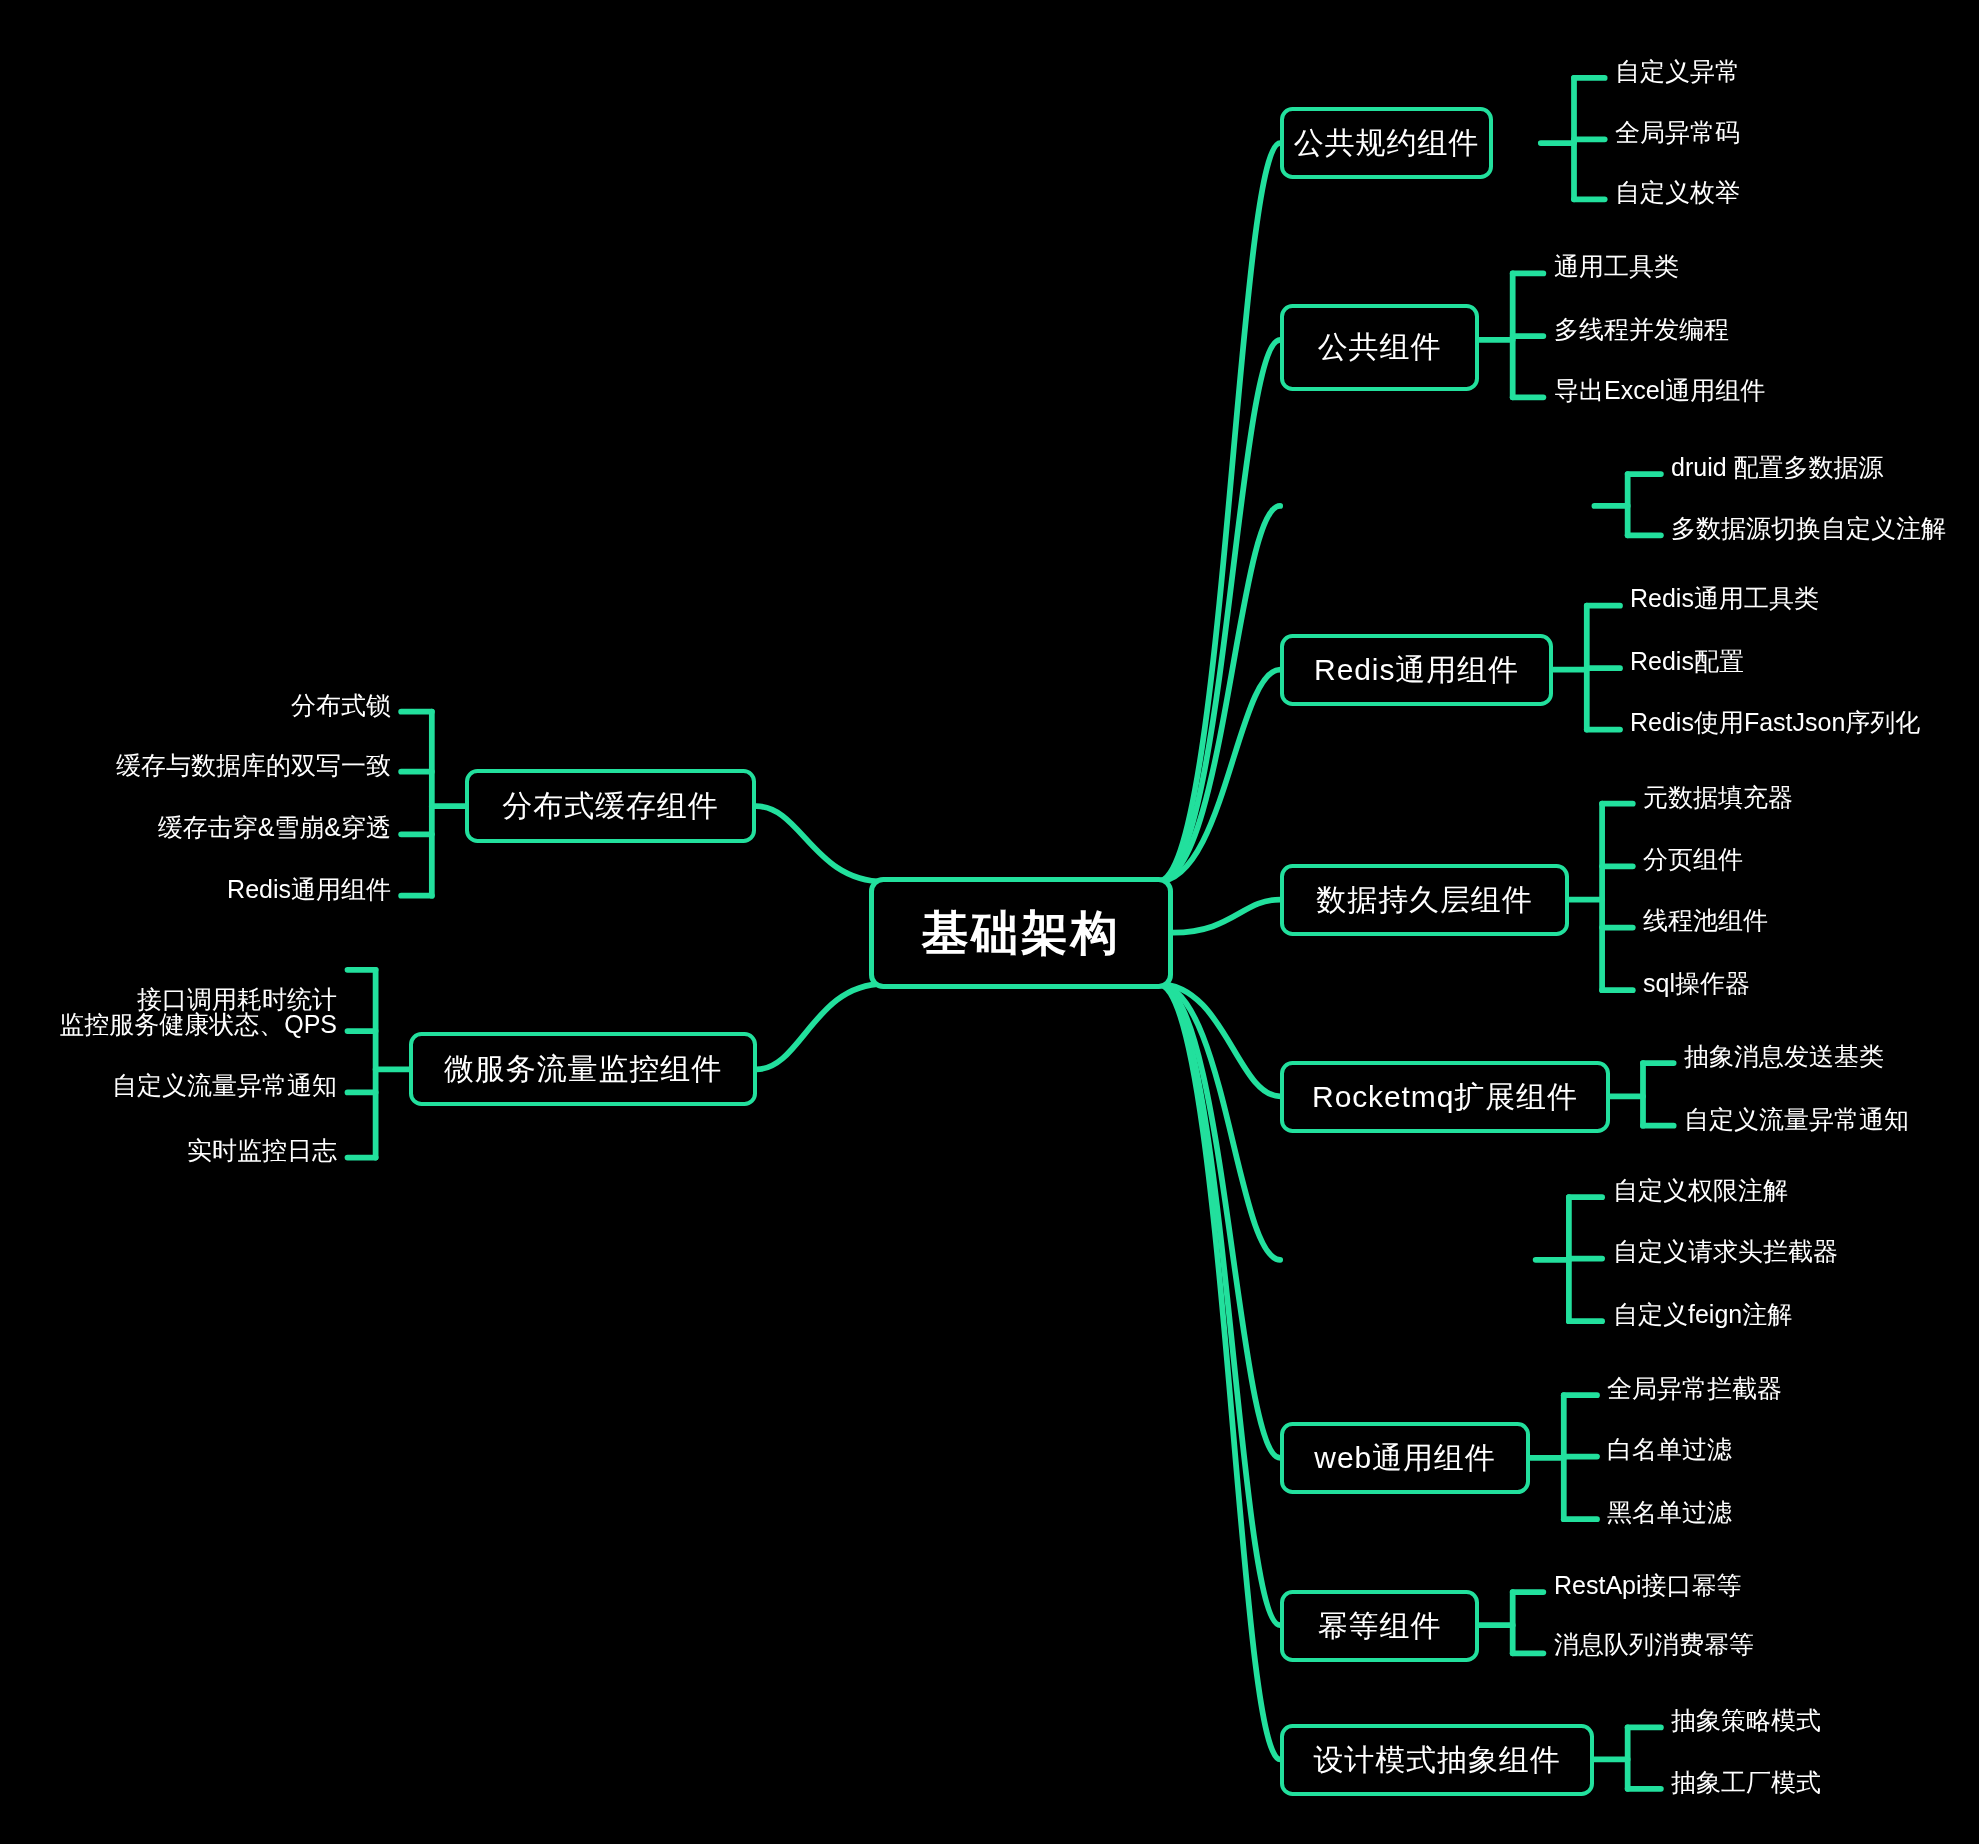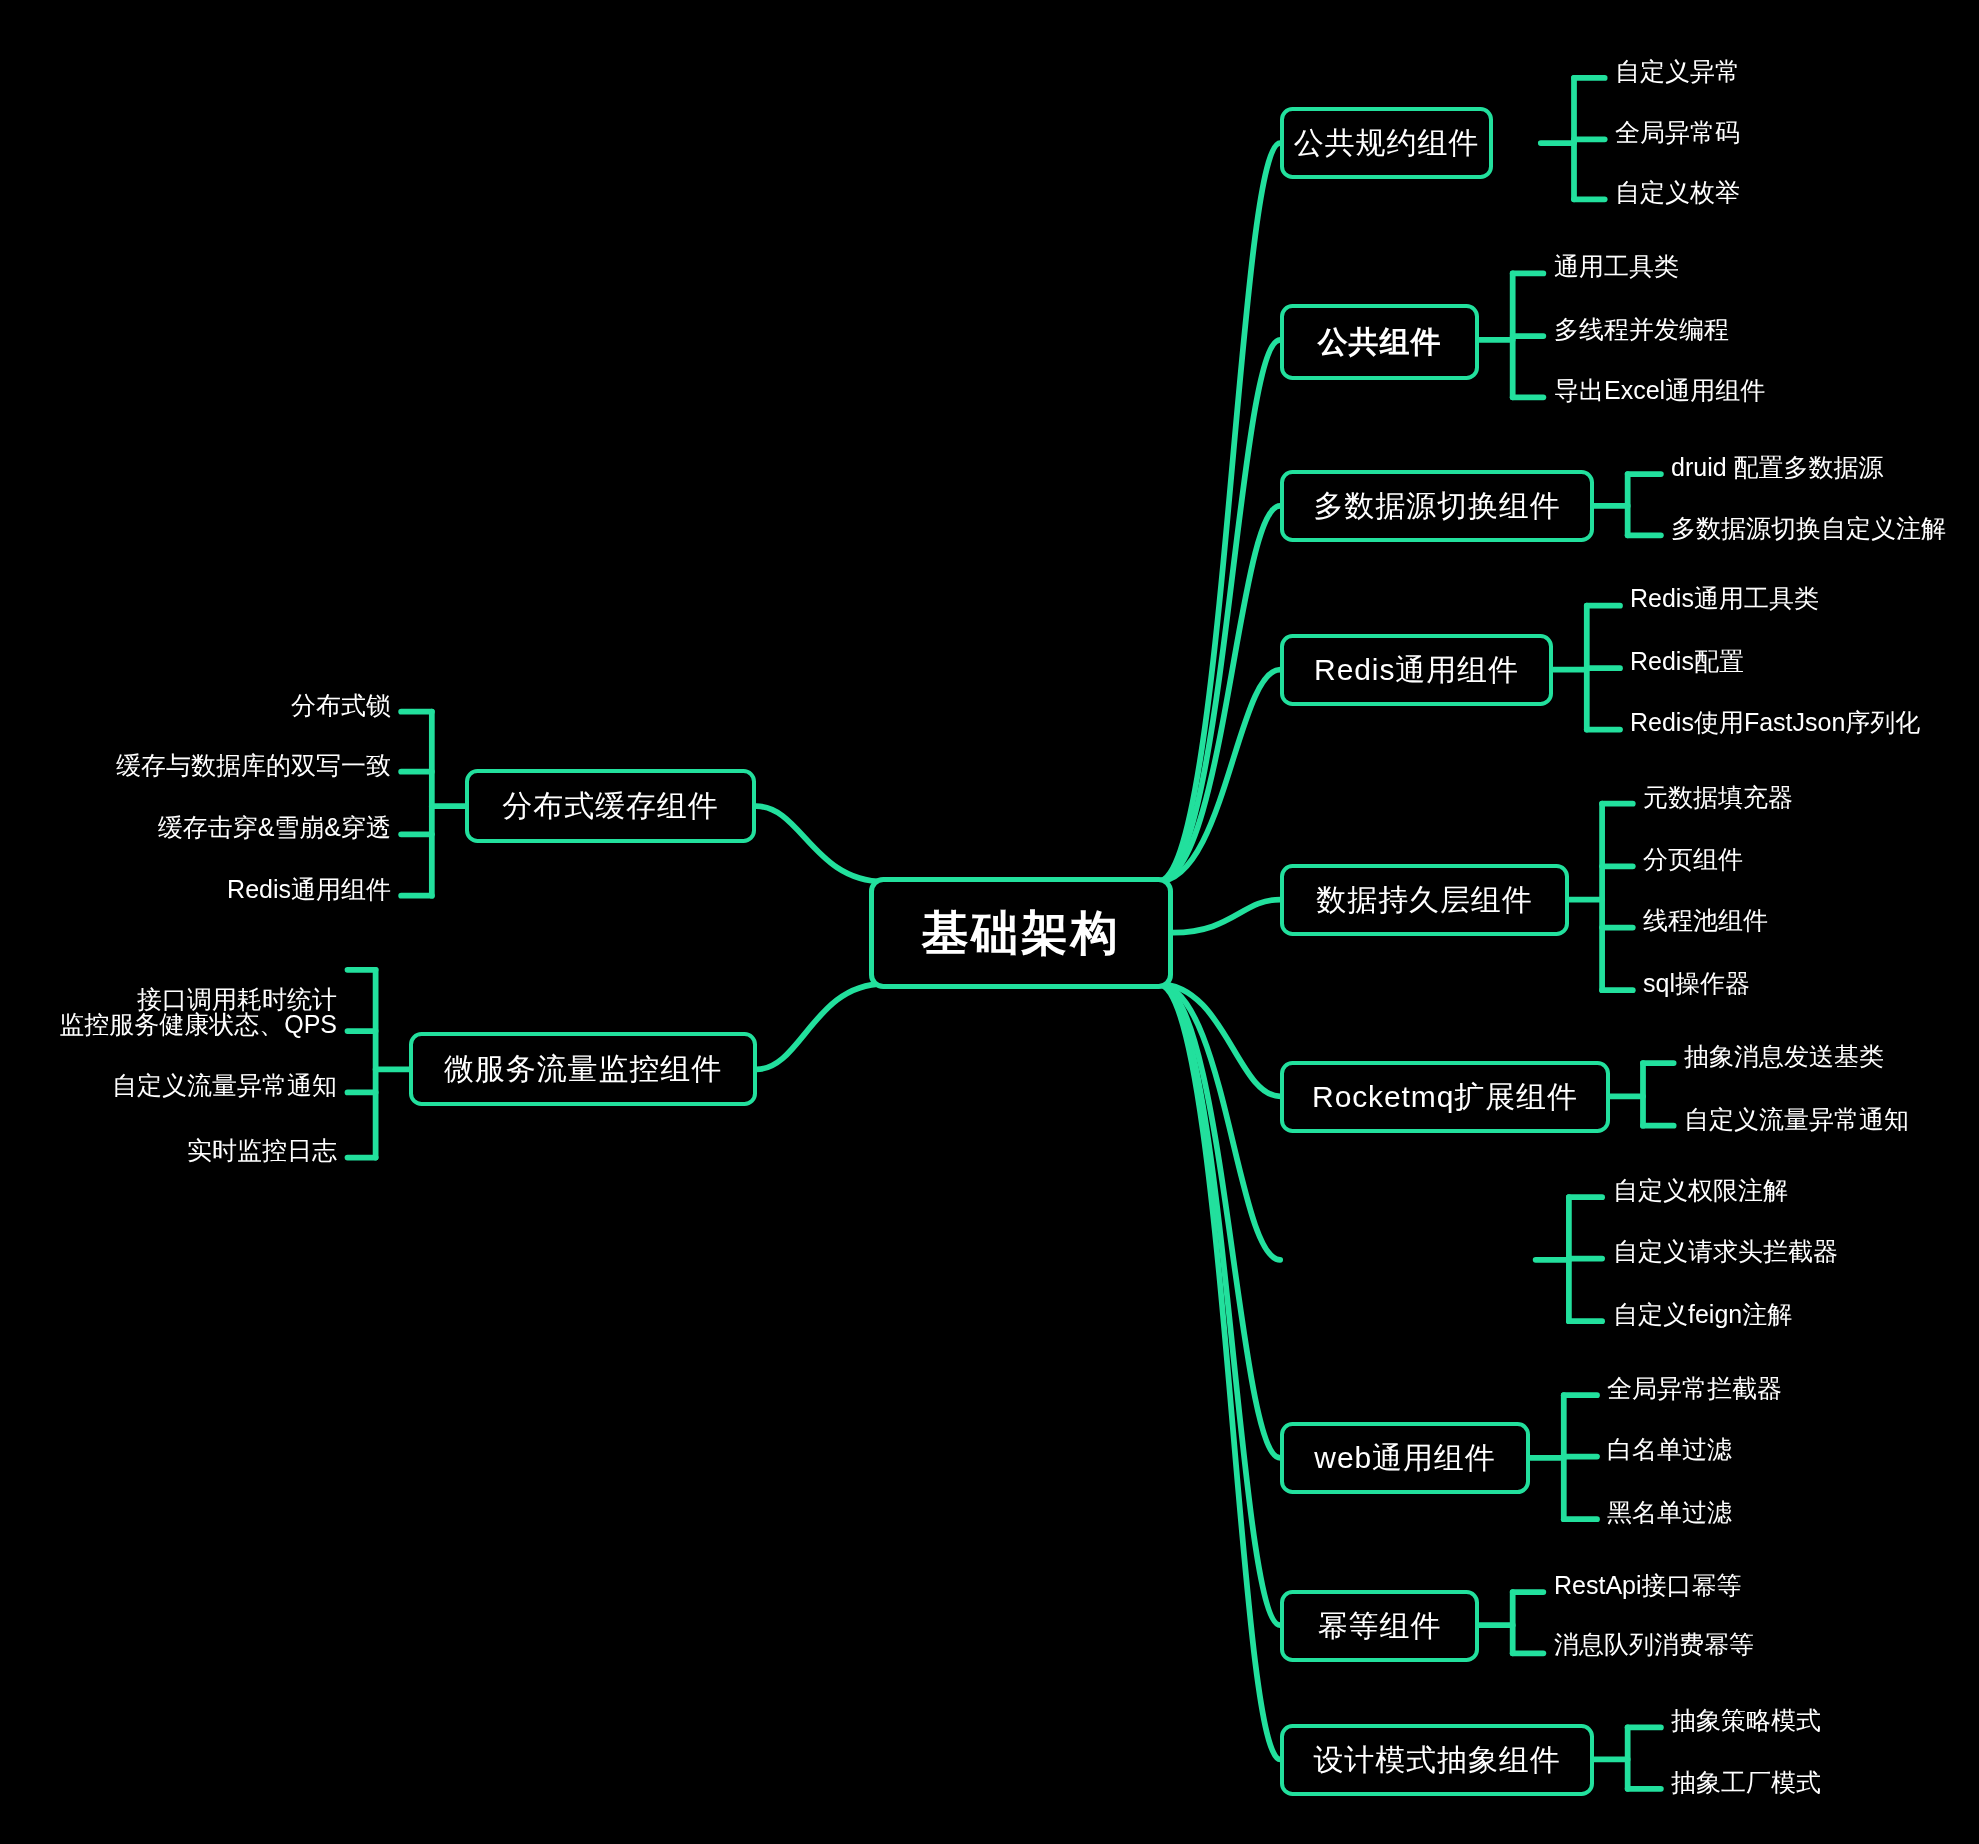--- a/index.html
+++ b/index.html
@@ -130,29 +130,26 @@
     </svg>
 <div class="node root" style="left: 869px; top: 877px; width: 304px; height: 112px;">
       <span>基础架构</span>
     </div>
     <div class="node branch" style="left: 1280px; top: 107px; width: 213px; height: 72px;">
       <span>公共规约组件</span>
     </div>
     <div class="leaf right" style="top: 59px; left: 1615px;">自定义异常</div>
     <div class="leaf right" style="top: 120px; left: 1615px;">全局异常码</div>
     <div class="leaf right" style="top: 180px; left: 1615px;">自定义枚举</div>
-    <div class="node branch" style="left: 1280px; top: 304px; width: 199px; height: 76px; font-weight: bold;">
+    <div class="node branch" style="left: 1280px; top: 304px; width: 199px; height: 87px;">
       <span>公共组件</span>
     </div>
     <div class="leaf right" style="top: 254px; left: 1554px;">通用工具类</div>
     <div class="leaf right" style="top: 317px; left: 1554px;">多线程并发编程</div>
     <div class="leaf right" style="top: 378px; left: 1554px;">导出Excel通用组件</div>
-    <div class="node branch" style="left: 1280px; top: 470px; width: 314px; height: 72px;">
-      <span>多数据源切换组件</span>
-    </div>
     <div class="leaf right" style="top: 455px; left: 1671px;">druid 配置多数据源</div>
     <div class="leaf right" style="top: 516px; left: 1671px;">多数据源切换自定义注解</div>
     <div class="node branch" style="left: 1280px; top: 634px; width: 273px; height: 72px;">
       <span>Redis通用组件</span>
     </div>
     <div class="leaf right" style="top: 586px; left: 1630px;">Redis通用工具类</div>
     <div class="leaf right" style="top: 649px; left: 1630px;">Redis配置</div>
     <div class="leaf right" style="top: 710px; left: 1630px;">Redis使用FastJson序列化</div>
     <div class="node branch" style="left: 1280px; top: 864px; width: 289px; height: 72px;">
       <span>数据持久层组件</span>

